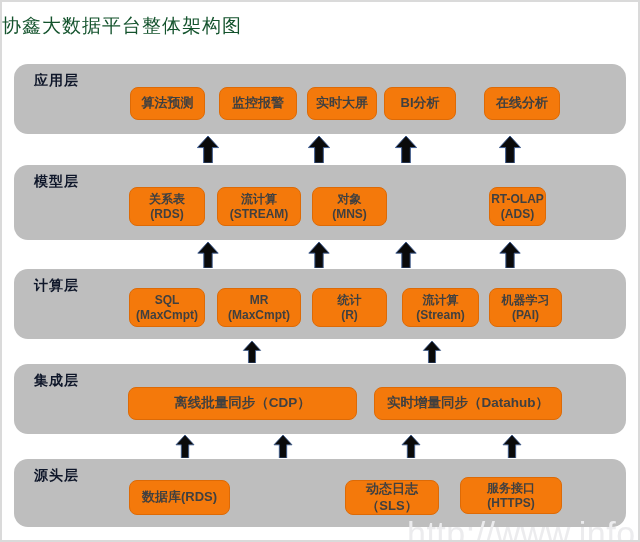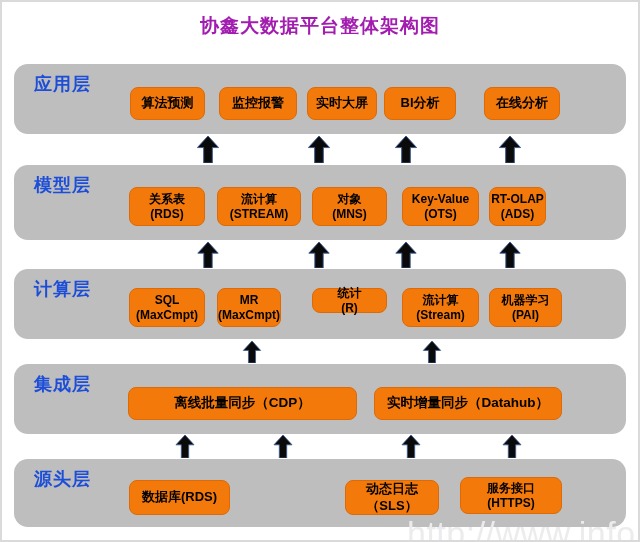--- a/index.html
+++ b/index.html
@@ -2,35 +2,35 @@
 <html><head>
 <meta charset="utf-8">
 <style>
   html,body{margin:0;padding:0;background:#fff;}
   .canvas{
     position:relative;width:640px;height:542px;overflow:hidden;
     background:#ffffff;border:2px solid #dadada;box-sizing:border-box;
     font-family:"Liberation Sans","DejaVu Sans",sans-serif;
   }
   .title{
-    position:absolute;top:11px;left:0;width:100%;text-align:center;
-    font-size:19px;font-weight:bold;color:#a21caf;letter-spacing:1px;
+    position:absolute;top:11px;left:0;width:100%;
+    font-size:19px;font-weight:normal;color:#14532d;letter-spacing:1px;
   }
   .band{
     position:absolute;left:12px;width:612px;background:#bebebe;
     border-radius:14px;
   }
   .band-label{
-    position:absolute;left:20px;top:8px;font-size:18px;font-weight:bold;color:#1d4ed8;
+    position:absolute;left:20px;top:8px;font-size:14px;font-weight:bold;color:#0f172a;
     letter-spacing:1px;
   }
   .obox{
     position:absolute;background:#f4790b;border:1px solid #dd6a06;border-radius:8px;
     display:flex;align-items:center;justify-content:center;text-align:center;
-    font-weight:bold;color:#000000;white-space:pre-line;line-height:1.25;
+    font-weight:bold;color:#404040;white-space:pre-line;line-height:1.25;
     box-sizing:border-box;
   }
   .fs13{font-size:13px;} .fs12{font-size:12px;} .fs14{font-size:13.5px;}
   .arrow{position:absolute;}
   .watermark{
     position:absolute;left:405px;top:512px;font-size:34px;font-weight:normal;
     color:#ececee;white-space:nowrap;letter-spacing:0.5px;
   }
 </style>
 </head>
@@ -61,30 +61,28 @@
   <div class="obox fs13" style="left:305px;top:85px;width:70px;height:33px">实时大屏</div>
   <div class="obox fs13" style="left:382px;top:85px;width:72px;height:33px">BI分析</div>
   <div class="obox fs13" style="left:482px;top:85px;width:76px;height:33px">在线分析</div>
 
   <div class="obox fs12" style="left:127px;top:185px;width:76px;height:39px">关系表
 (RDS)</div>
   <div class="obox fs12" style="left:215px;top:185px;width:84px;height:39px">流计算
 (STREAM)</div>
   <div class="obox fs12" style="left:310px;top:185px;width:75px;height:39px">对象
 (MNS)</div>
-  <div class="obox fs12" style="left:400px;top:185px;width:77px;height:39px">Key-Value
-(OTS)</div>
   <div class="obox fs12" style="left:487px;top:185px;width:57px;height:39px">RT-OLAP
 (ADS)</div>
 
   <div class="obox fs12" style="left:127px;top:286px;width:76px;height:39px">SQL
 (MaxCmpt)</div>
-  <div class="obox fs12" style="left:215px;top:286px;width:64px;height:39px">MR
+  <div class="obox fs12" style="left:215px;top:286px;width:84px;height:39px">MR
 (MaxCmpt)</div>
-  <div class="obox fs12" style="left:310px;top:286px;width:75px;height:25px">统计
+  <div class="obox fs12" style="left:310px;top:286px;width:75px;height:39px">统计
 (R)</div>
   <div class="obox fs12" style="left:400px;top:286px;width:77px;height:39px">流计算
 (Stream)</div>
   <div class="obox fs12" style="left:487px;top:286px;width:73px;height:39px">机器学习
 (PAI)</div>
 
   <div class="obox fs14" style="left:126px;top:385px;width:229px;height:33px">离线批量同步（CDP）</div>
   <div class="obox fs14" style="left:372px;top:385px;width:188px;height:33px">实时增量同步（Datahub）</div>
 
   <div class="obox fs13" style="left:127px;top:478px;width:101px;height:35px">数据库(RDS)</div>

